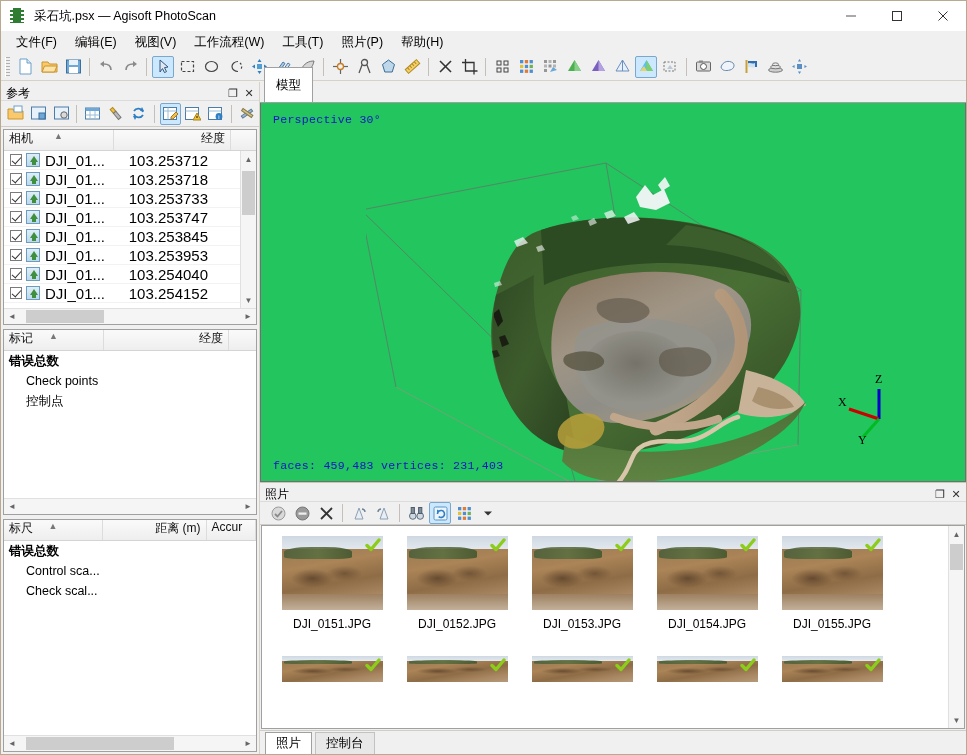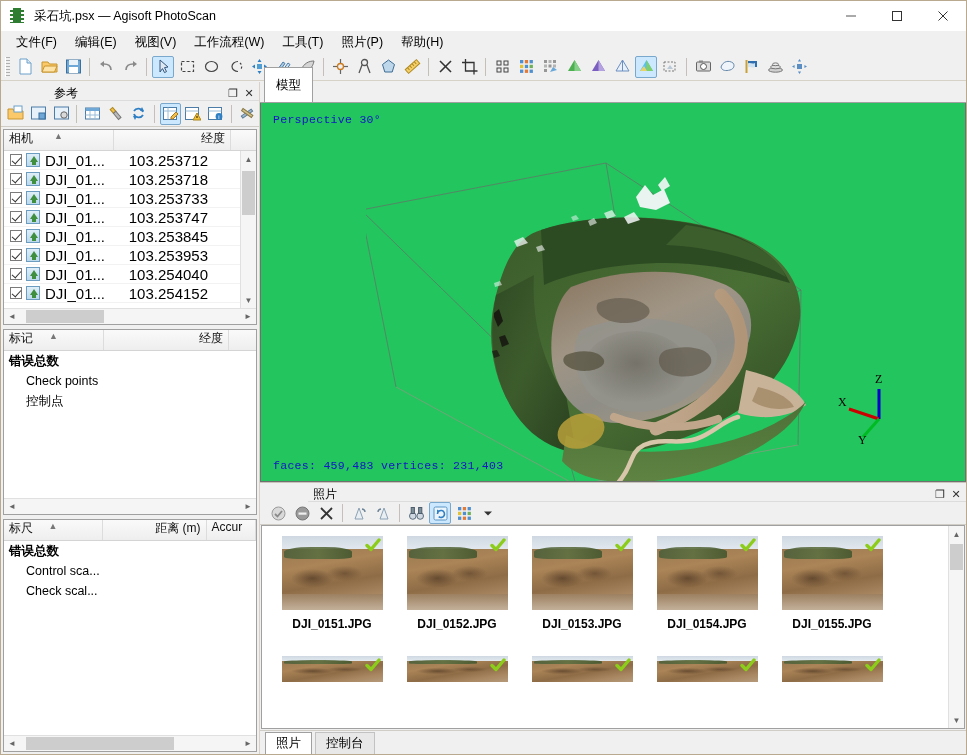--- a/index.html
+++ b/index.html
@@ -118,21 +118,20 @@
   }
 
   
   .dock-title {
     height: 19px;
     background: #f0f0f0;
     display: flex; align-items: center;
     padding: 5px 2px 0 5px;
     font-size: 12px; color: #000;
     border-bottom: 1px solid #dcdcdc;
-    margin-left: 48px;
   }
   .dock-title .t { flex: 1 1 auto; }
   .dock-btn {
     width: 16px; height: 16px;
     display: flex; align-items: center; justify-content: center;
     color: #333; font-size: 11px;
   }
 
   .ref-toolbar {
     height: 26px;
@@ -338,21 +337,20 @@
     position: relative;
     overflow: hidden;
     display: flex;
   }
   .ph-grid {
     flex: 1 1 auto;
     padding: 10px 0 0 14px;
     display: flex; flex-wrap: wrap;
     align-content: flex-start;
     overflow: hidden;
-    font-weight: bold;
   }
   .ph-cell {
     width: 112px; height: 120px;
     margin-right: 13px;
     display: flex; flex-direction: column; align-items: center;
   }
   .thumb {
     width: 101px; height: 74px;
     position: relative;
     overflow: hidden;

